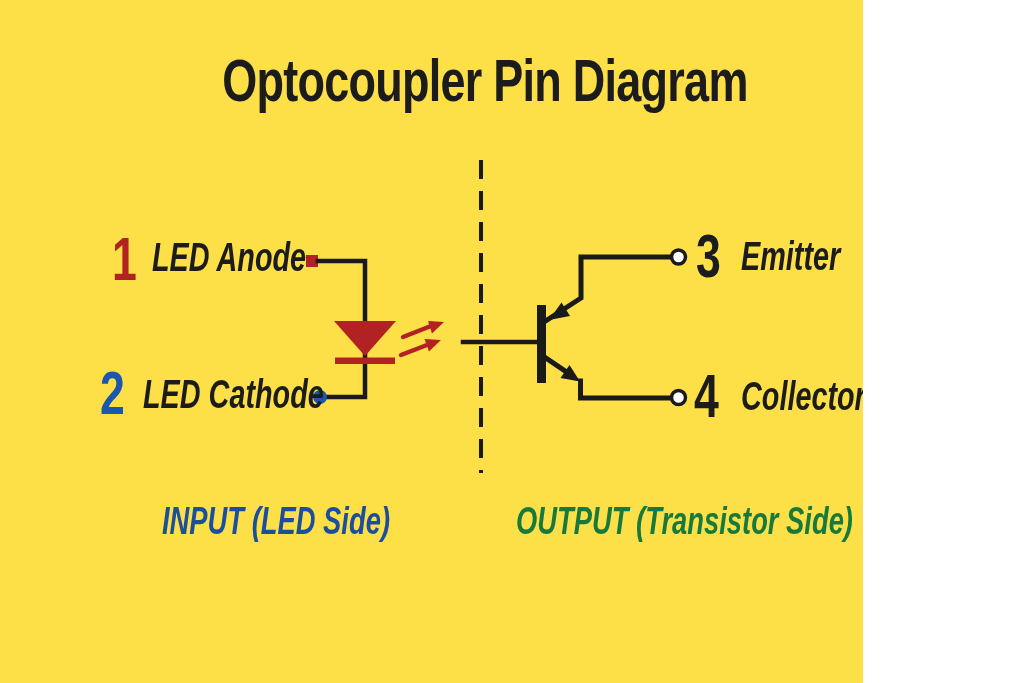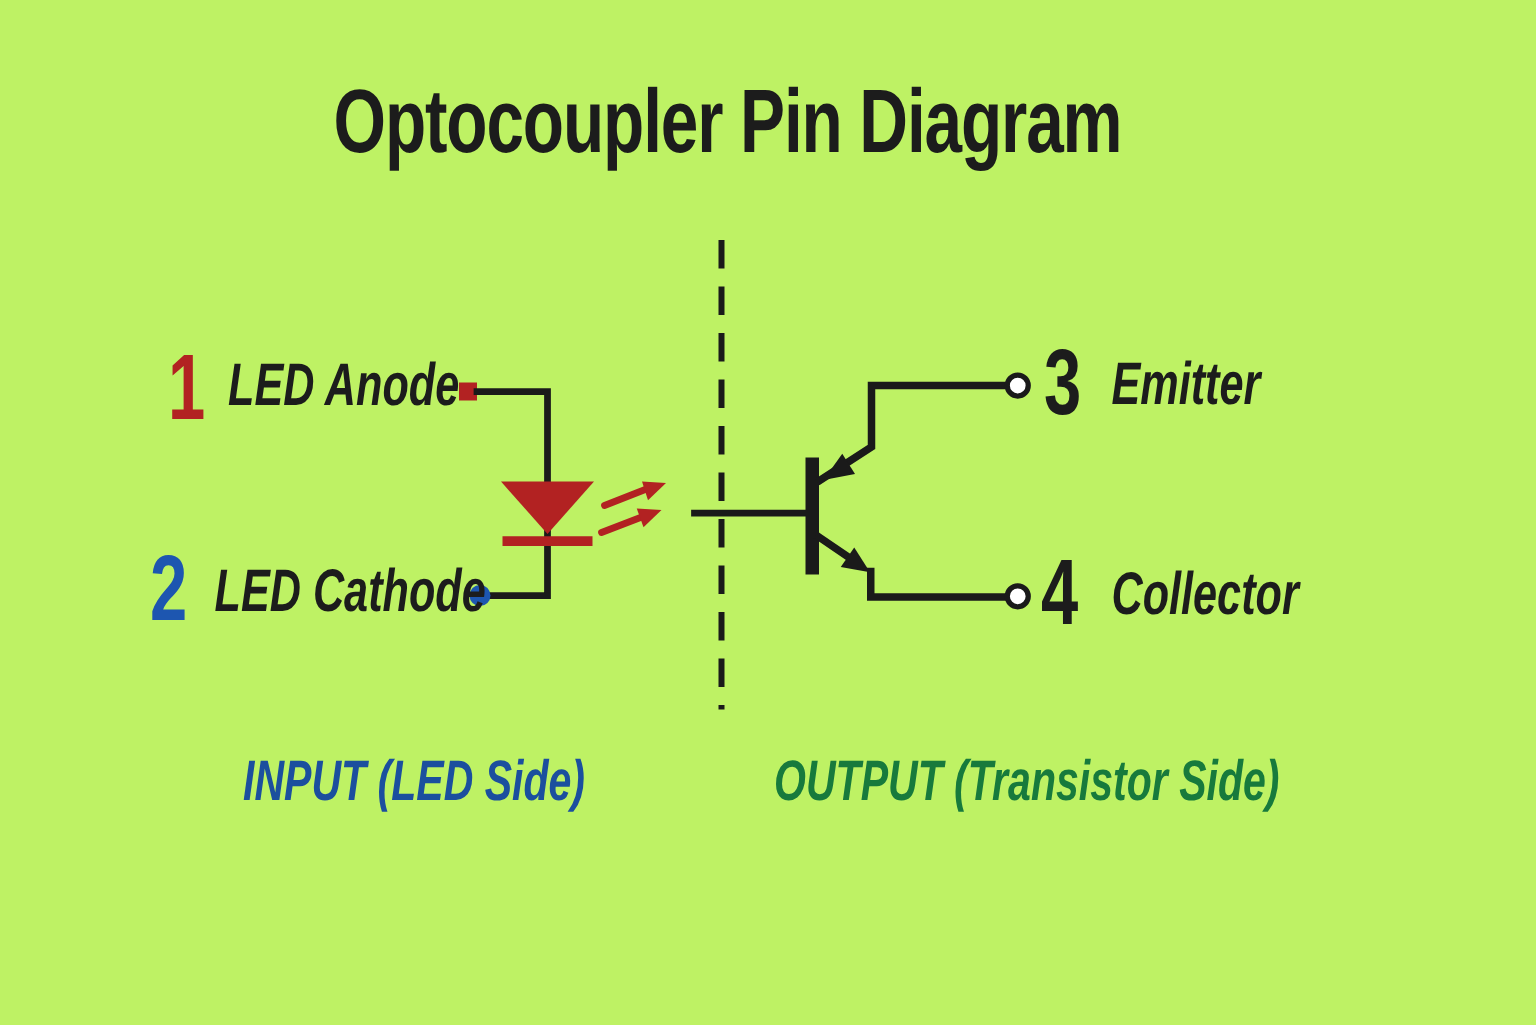--- a/index.html
+++ b/index.html
@@ -1,20 +1,20 @@
 <!DOCTYPE html>
 <html><head>
 <meta charset="utf-8">
 <style>
   html, body { margin: 0; padding: 0; background: #ffffff; }
   .canvas {
     position: relative;
-    width: 1024px;
+    width: 863px;
     height: 683px;
-    background: #bef264;
+    background: #fde047;
     font-family: "Liberation Sans", sans-serif;
     overflow: hidden;
   }
   .abs { position: absolute; line-height: 1; white-space: nowrap; }
   
   .cx { transform: scaleX(0.72); transform-origin: left top; }
   .title {
     position: absolute;
     left: 0; top: 46px;
     width: 970px;

